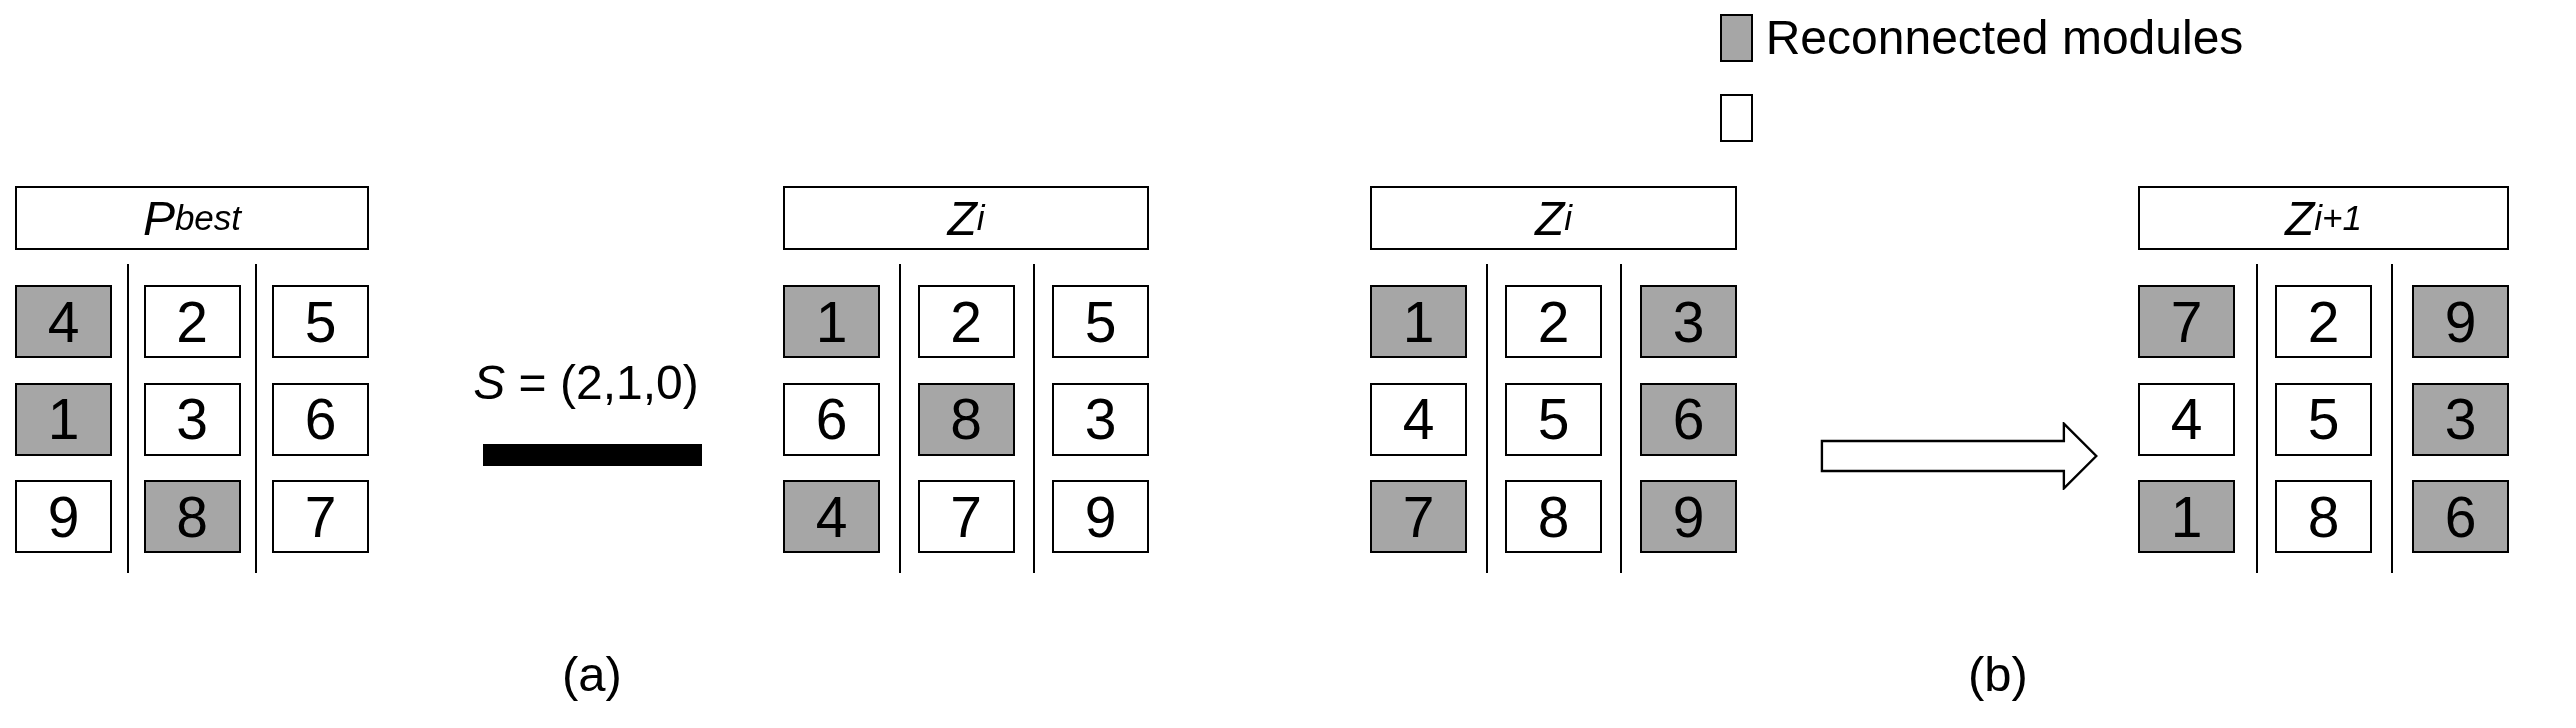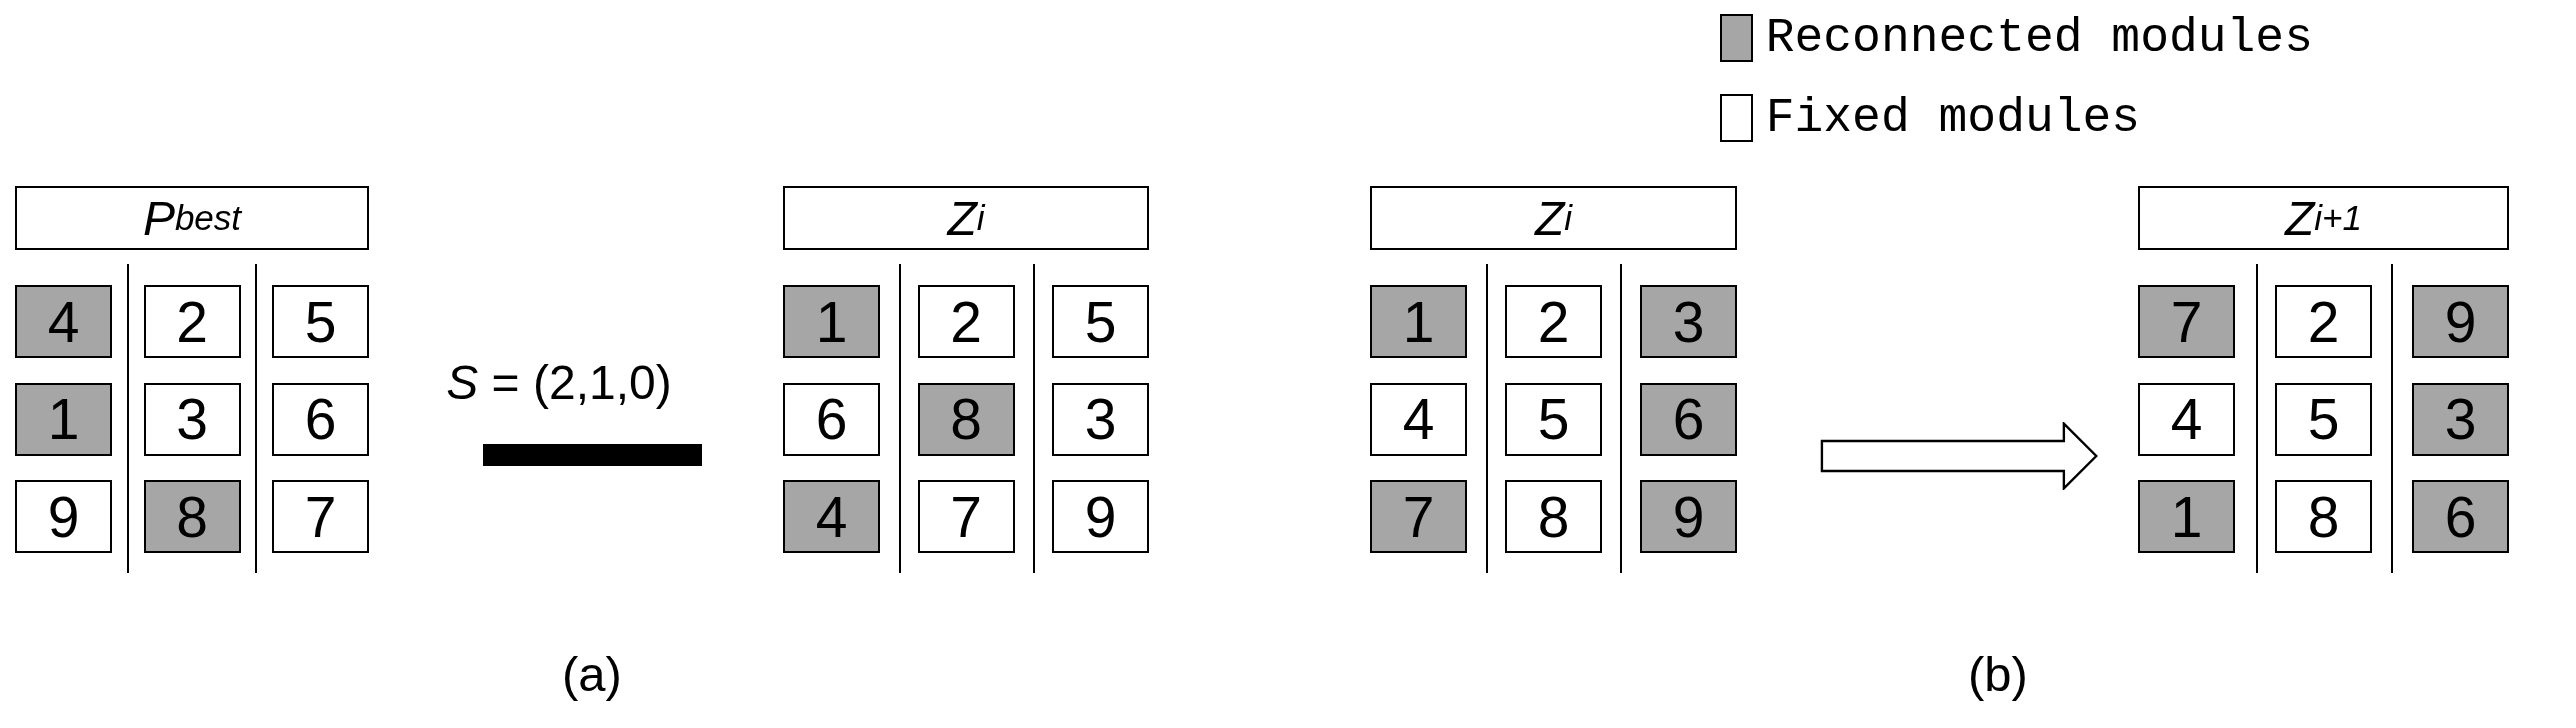--- a/index.html
+++ b/index.html
@@ -5,21 +5,21 @@
   html, body { margin: 0; padding: 0; background: #ffffff; }
   #page {
     position: relative; width: 2576px; height: 729px;
     background: #ffffff; overflow: hidden;
     font-family: "Liberation Sans", sans-serif; color: #000;
   }
   
   .legend { position: absolute; left: 1720px; top: 14.3px; display: flex; flex-direction: column; row-gap: 32px; }
   .legend-row { display: flex; align-items: center; }
   .swatch { width: 33px; height: 48px; border: 2.4px solid #000; box-sizing: border-box; margin-right: 12.7px; flex: 0 0 auto; }
-  .legend-label { font-size: 48px; line-height: 48px; white-space: nowrap; font-family: Liberation Mono, monospace; }
+  .legend-label { font-size: 48px; line-height: 48px; white-space: nowrap; }
   
   .grid { position: absolute; top: 186px; height: 388px; }
   .grid-header {
     position: absolute; left: 0; top: 0; width: 100%; height: 64px;
     border: 2.4px solid #000; box-sizing: border-box; background: #fff;
     display: flex; align-items: center; justify-content: center;
     font-size: 48px; font-style: italic;
   }
   .grid-header sub { font-size: 0.73em; line-height: 0; }
   .vline { position: absolute; top: 78px; width: 2.4px; height: 309px; background: #000; }
@@ -32,42 +32,41 @@
     height: 73px; border: 2.4px solid #000; box-sizing: border-box;
     display: flex; align-items: center; justify-content: center;
     font-size: 57px;
   }
   .reconnected { background: var(--reconnected-fill, #a6a6a6); }
   .fixed { background: var(--fixed-fill, #ffffff); }
   
   .op-label { position: absolute; font-size: 48px; text-align: center; white-space: nowrap; }
   .op-label i { font-style: italic; }
   .op-label sub { font-style: italic; font-size: 0.73em; line-height: 0; }
-  #op-a { left: 440px; top: 355px; width: 238px; }
+  #op-a { left: 467px; top: 355px; width: 238px; }
   #op-b { left: 1810px; top: 356px; width: 273px; }
   .bar { position: absolute; left: 483px; top: 444px; width: 219px; height: 22px; background: #000; }
   .block-arrow { position: absolute; left: 1820px; top: 422px; }
   
   .caption { position: absolute; top: 646px; width: 238px; text-align: center; font-size: 49px; }
   #caption-a { left: 473px; }
   #caption-b { left: 1879px; }
 </style>
 </head>
 <body>
 
 <div id="page">
 
   <div class="legend">
     <div class="legend-row">
       <span class="swatch reconnected"></span>
       <span class="legend-label">Reconnected modules</span>
     </div>
     <div class="legend-row">
       <span class="swatch fixed"></span>
-      <span class="legend-label">Fixed modules</span>
     </div>
   </div>
 
   <div class="grid" style="left:15px; width:354px;">
     <div class="grid-header">
         <span>P</span>
         <sub>best</sub>
       </div>
     <div class="vline" style="left:112px;"></div>
     <div class="vline" style="left:240px;"></div>

